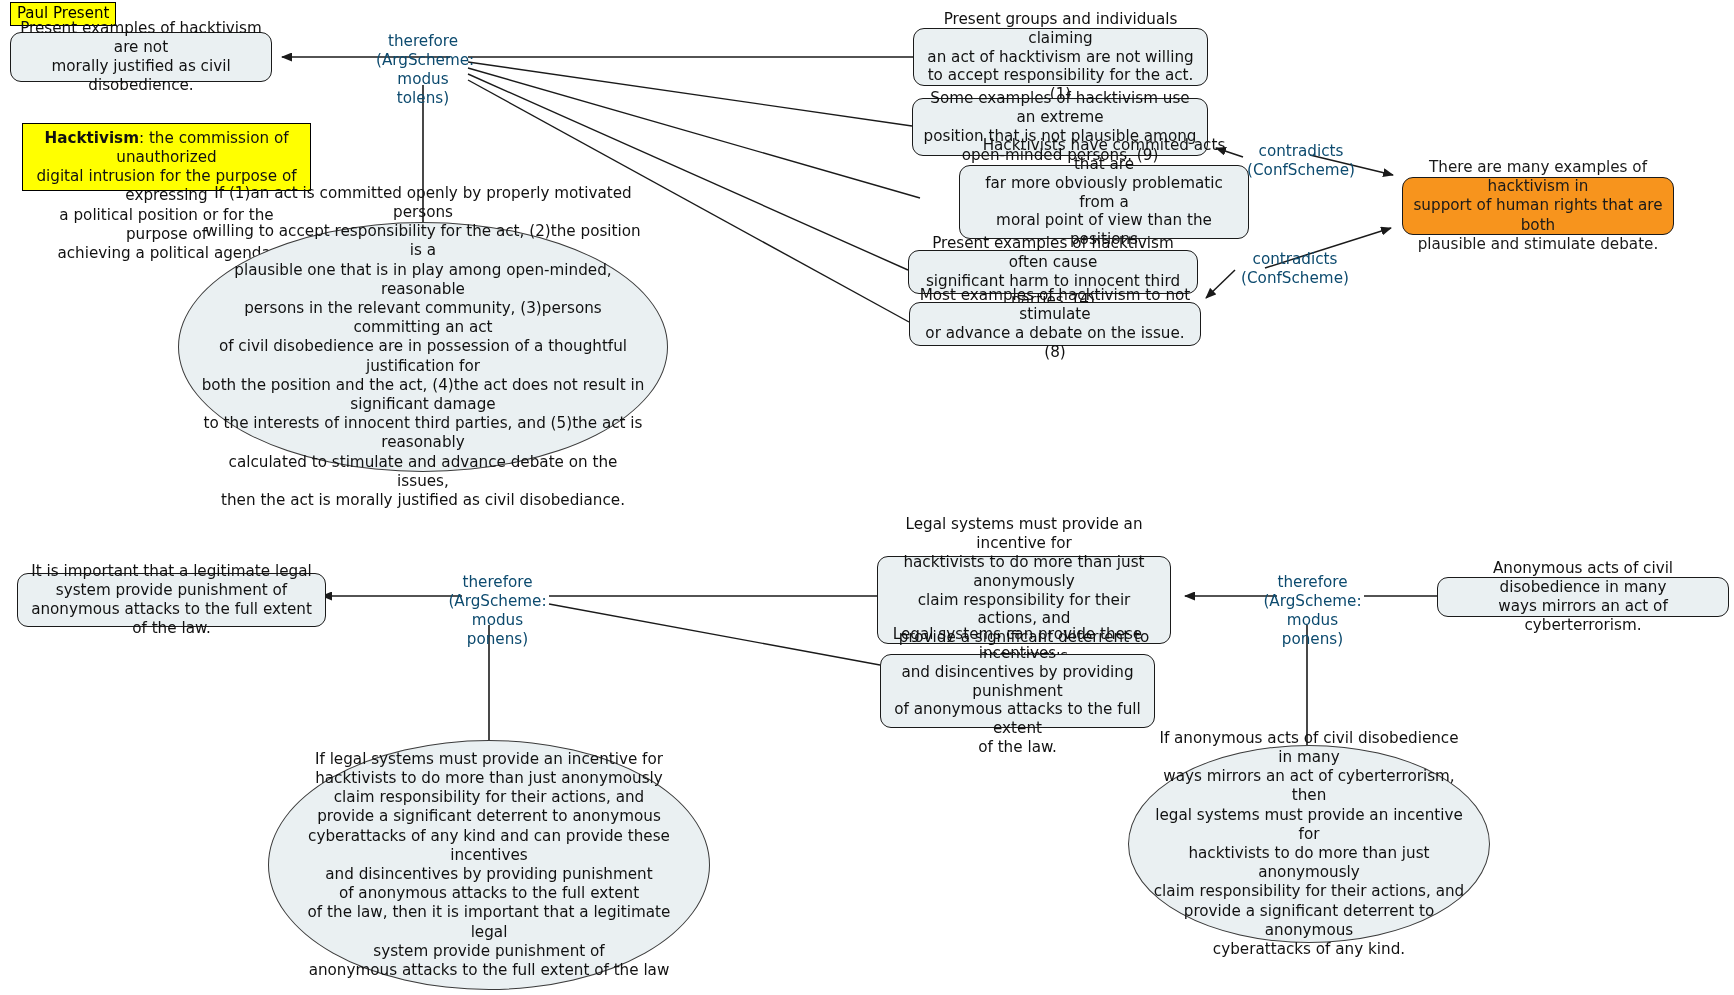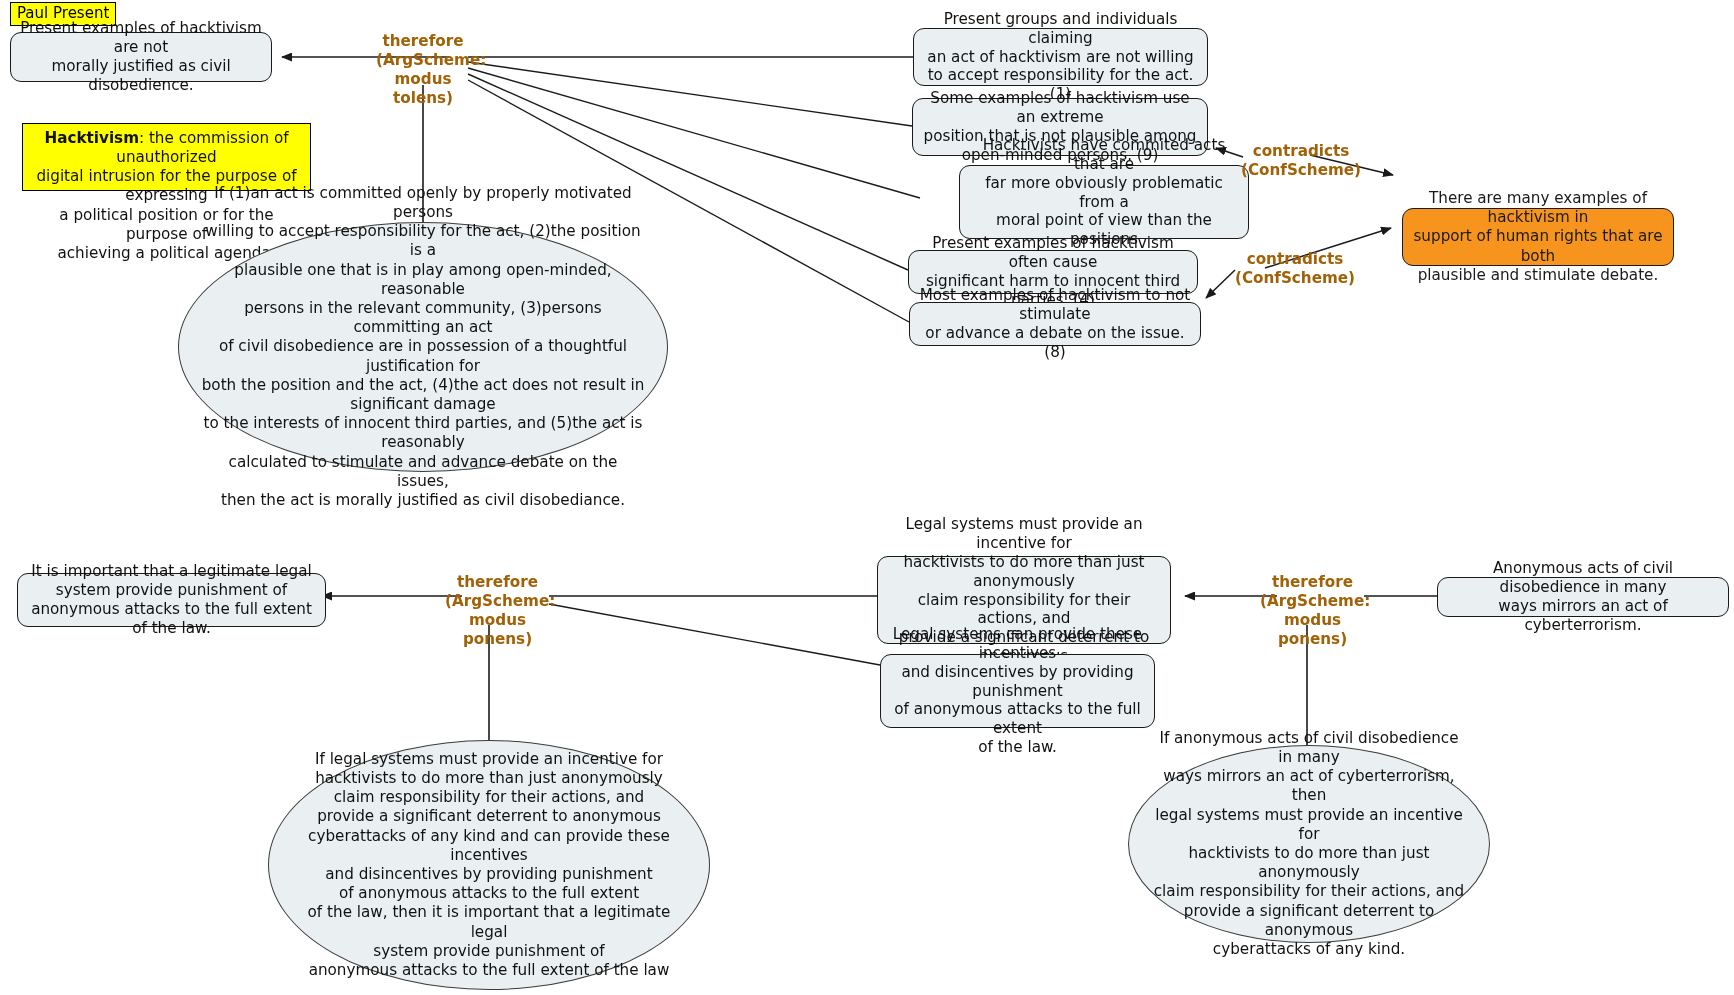--- a/index.html
+++ b/index.html
@@ -69,37 +69,35 @@
     border: 1.5px solid #000000;
     color: #111111;
     font-size: 15.2px;
     line-height: 1.26;
     text-align: center;
     padding: 5px 7px;
     box-sizing: border-box;
   }
   .edge-label {
     position: absolute;
-    color: #a16207;
+    color: #0c4a6e;
     font-size: 15.2px;
     line-height: 1.26;
     text-align: center;
     white-space: pre-line;
     background: transparent;
-    font-weight: bold;
   }
   .orange {
     background: #f7941d;
     border: 1.6px solid #1a1a1a;
     border-radius: 11px;
     color: #1a1a1a;
     font-size: 15.2px;
     line-height: 1.26;
     padding: 6px 9px;
-    margin-top: 31px;
   }
   .multiline { white-space: pre-line; }
 </style>
 </head>
 <body>
 
 <div id="canvas">
 
   <svg id="edges" viewBox="0 0 1734 995" width="1734" height="995">
     <defs>

